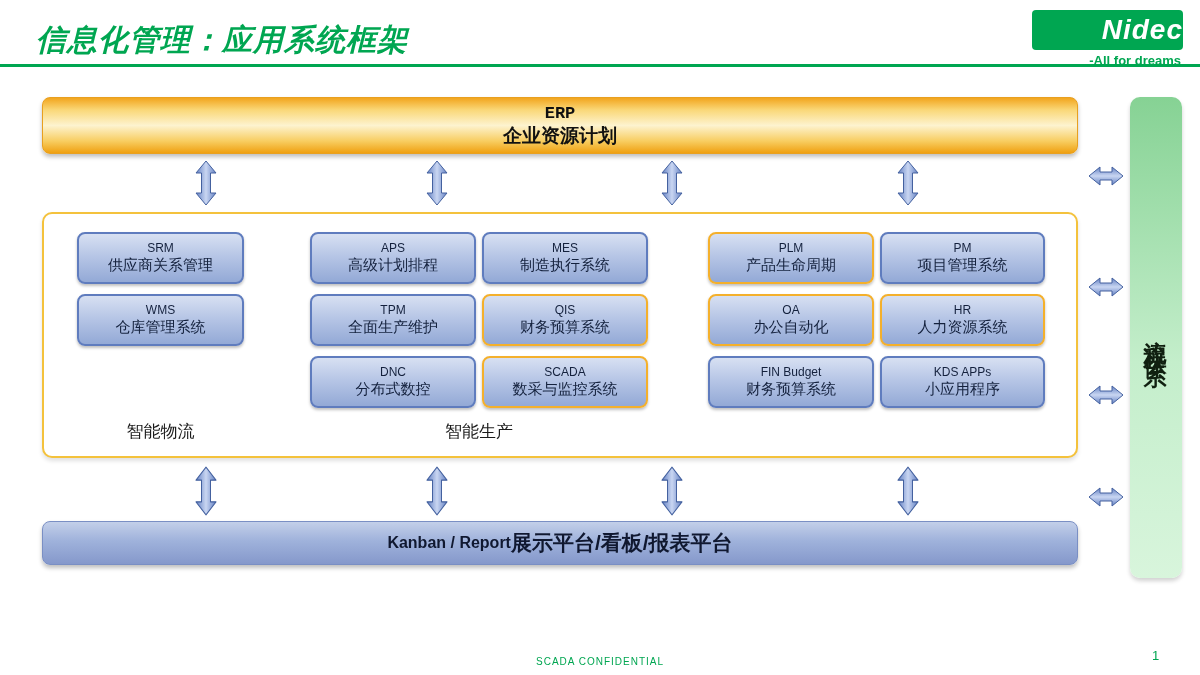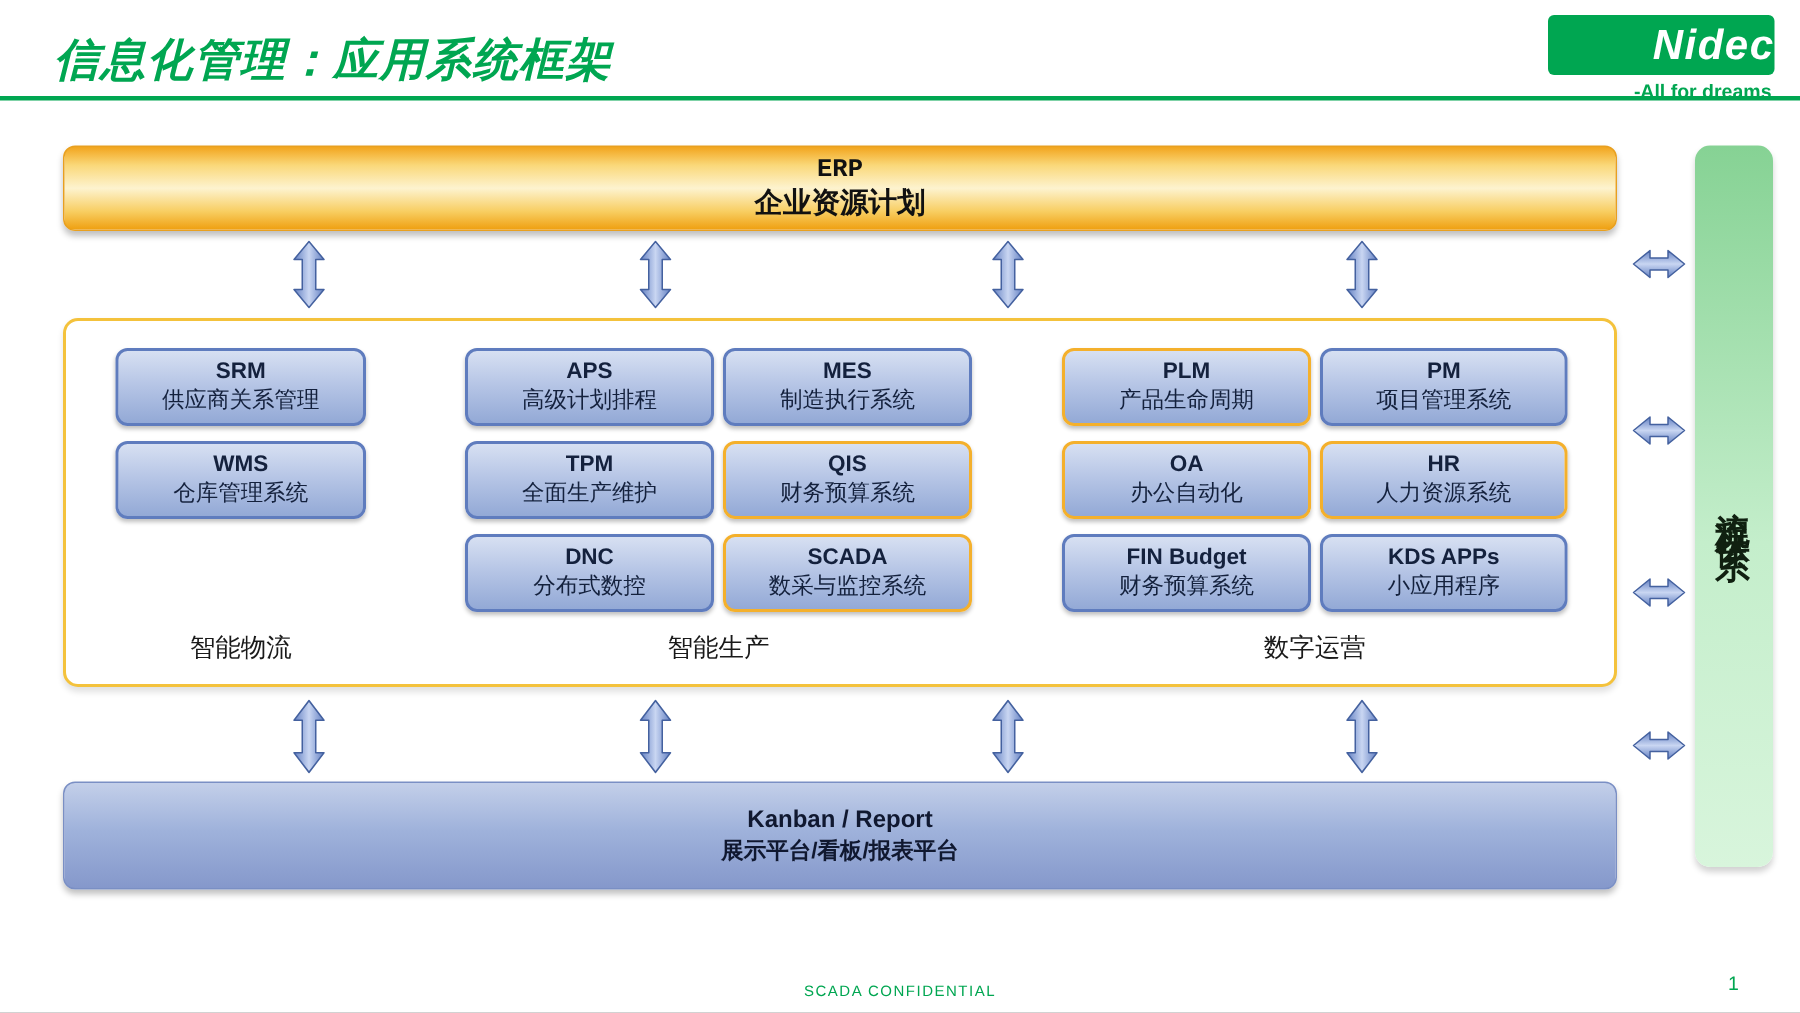--- a/index.html
+++ b/index.html
@@ -33,34 +33,34 @@
     border:2px solid #F4C23C;border-radius:10px;box-shadow:0 3px 4px rgba(0,0,0,.12);}
   .group{position:absolute;top:18px;display:grid;gap:10px 6px;}
   .g1{left:33px;grid-template-columns:167px;}
   .g2{left:266px;grid-template-columns:166px 166px;}
   .g3{left:664px;grid-template-columns:166px 165px;}
   .sys-box{height:52px;border-radius:8px;
     background:linear-gradient(180deg,#D7E0F2 0%,#B7C6E6 45%,#93A9D6 100%);
     border:2px solid var(--box-border);box-shadow:0 2px 3px rgba(0,0,0,.25);
     display:flex;flex-direction:column;align-items:center;justify-content:center;}
   .sys-box.highlight{border-color:var(--gold);}
-  .sys-box .abbr{font-size:15px;font-weight:bold;color:var(--text-dark);line-height:1.25;}
+  .sys-box .abbr{font-size:12px;font-weight:normal;color:var(--text-dark);line-height:1.25;}
   .sys-box .cn{font-size:15px;color:var(--text-dark);line-height:1.25;}
   .group-label{position:absolute;top:206px;font-size:17px;color:#1a1a1a;text-align:center;}
   .gl1{left:33px;width:167px;}
   .gl2{left:266px;width:338px;}
   .gl3{left:664px;width:337px;}
 
   
-  .kanban-bar{position:absolute;left:42px;top:521px;width:1036px;height:72px;border-radius:8px;
+  .kanban-bar{position:absolute;left:42px;top:521px;width:1036px;height:44px;border-radius:8px;
     background:linear-gradient(180deg,#C3CFE9 0%,#9FB2DB 45%,#8598CB 100%);
     border:1px solid #7A8FC4;box-shadow:0 3px 4px rgba(0,0,0,.25);
-    display:flex;flex-direction:column;align-items:center;justify-content:center;}
+    display:flex;flex-direction:row;align-items:center;justify-content:center;}
   .kanban-bar .abbr{font-size:16px;font-weight:bold;color:#101830;line-height:1.3;}
-  .kanban-bar .cn{font-size:15px;font-weight:bold;color:#101830;line-height:1.3;}
+  .kanban-bar .cn{font-size:21px;font-weight:bold;color:#101830;line-height:1.3;}
 
   
   .process-bar{position:absolute;left:1130px;top:97px;width:52px;height:481px;border-radius:10px;
     background:linear-gradient(180deg,#86D294 0%,#C4EECB 55%,#D8F5DC 100%);
     box-shadow:0 3px 4px rgba(0,0,0,.18);
     display:flex;align-items:center;justify-content:center;}
   .process-label{writing-mode:vertical-rl;text-orientation:upright;font-size:23px;font-weight:bold;
     color:#102010;letter-spacing:8px;}
 
   
@@ -180,21 +180,20 @@
           <div class="abbr">FIN Budget</div>
           <div class="cn">财务预算系统</div>
         </div>
         <div class="sys-box">
           <div class="abbr">KDS APPs</div>
           <div class="cn">小应用程序</div>
         </div>
       </div>
     <div class="group-label gl1">智能物流</div>
     <div class="group-label gl2">智能生产</div>
-    <div class="group-label gl3">数字运营</div>
   </div>
 
   <svg class="arr" style="left:194px;top:466px" width="24" height="50">
       <use href="#arrV"></use>
     </svg>
   <svg class="arr" style="left:425px;top:466px" width="24" height="50">
       <use href="#arrV"></use>
     </svg>
   <svg class="arr" style="left:660px;top:466px" width="24" height="50">
       <use href="#arrV"></use>

